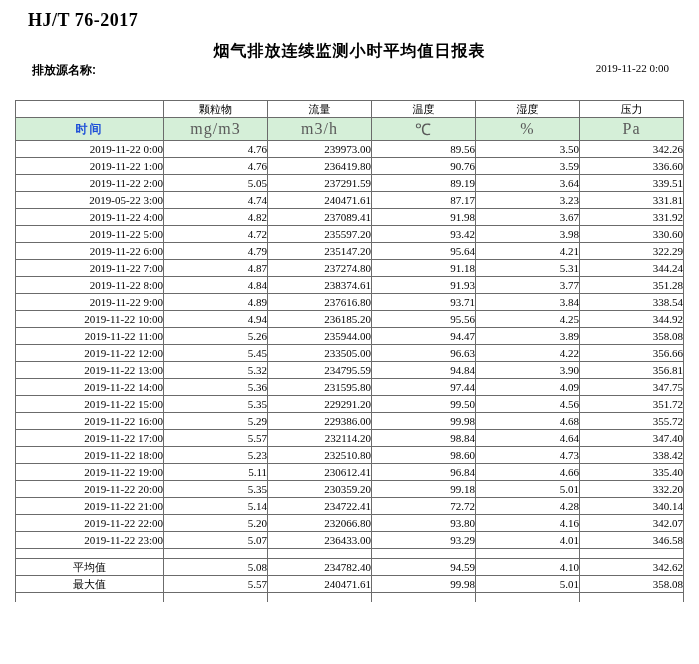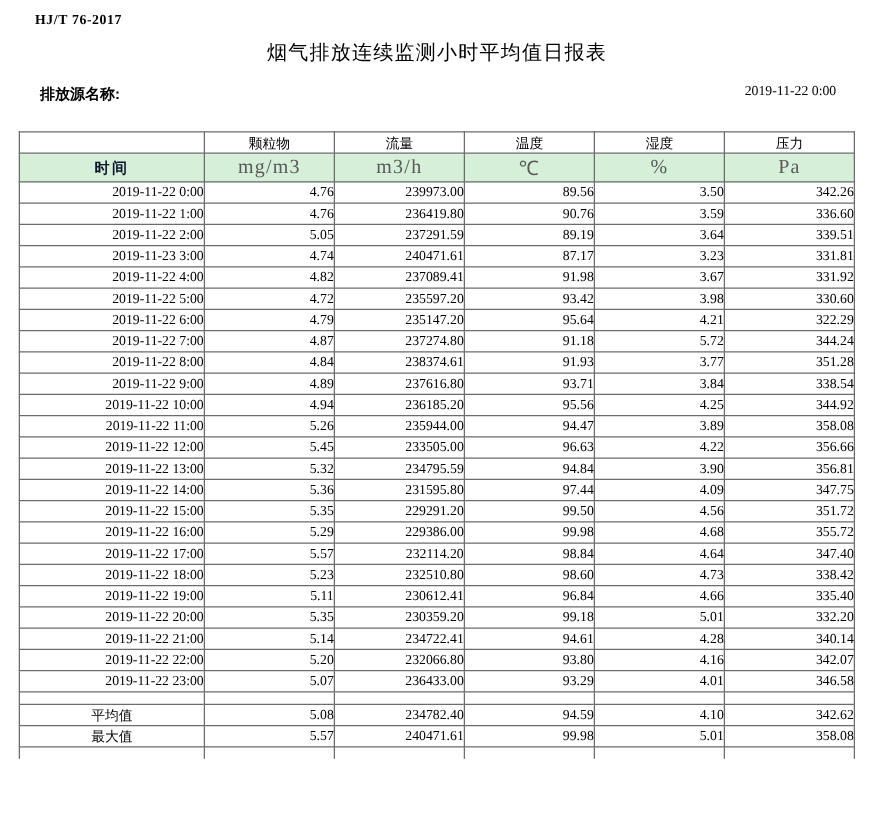--- a/index.html
+++ b/index.html
@@ -18,34 +18,33 @@
   .page {
     position: relative;
     width: 699px;
     height: 664px;
     box-sizing: border-box;
     padding: 0 14px;
   }
   .std-code {
     font-family: "Liberation Serif", serif;
     font-weight: bold;
-    font-size: 11px;
+    font-size: 18px;
     padding-top: 10px;
     padding-left: 14px;
     letter-spacing: 0.5px;
   }
   .title {
     text-align: center;
-    font-weight: normal;
+    font-weight: bold;
     font-size: 16px;
     margin-top: 10px;
     letter-spacing: 1px;
   }
   .meta {
-    margin-top: 14px;
     padding: 0 16px 0 18px;
     position: relative;
     height: 34px;
   }
   .meta-left {
     font-weight: bold;
     font-size: 12px;
     line-height: 17px;
   }
   .meta-right {
@@ -84,21 +83,21 @@
   }
   tr.units td {
     background: #d5efd8;
     text-align: center;
     color: #5a5a5a;
     font-size: 16px;
     height: 17px;
     letter-spacing: 1px;
   }
   tr.units td.time-label {
-    color: #0f172a;
+    color: #1d4ed8;
     font-family: "Liberation Sans", sans-serif;
     font-size: 12px;
     font-weight: bold;
     letter-spacing: 2px;
   }
   td.tcell {
     text-align: right;
     padding-right: 28px;
   }
   td.vcell {
@@ -181,21 +180,21 @@
         </tr>
         <tr>
           <td class="tcell">2019-11-22 2:00</td>
           <td class="vcell">5.05</td>
           <td class="vcell">237291.59</td>
           <td class="vcell">89.19</td>
           <td class="vcell">3.64</td>
           <td class="vcell">339.51</td>
         </tr>
         <tr>
-          <td class="tcell">2019-11-23 3:00</td>
+          <td class="tcell">2019-05-22 3:00</td>
           <td class="vcell">4.74</td>
           <td class="vcell">240471.61</td>
           <td class="vcell">87.17</td>
           <td class="vcell">3.23</td>
           <td class="vcell">331.81</td>
         </tr>
         <tr>
           <td class="tcell">2019-11-22 4:00</td>
           <td class="vcell">4.82</td>
           <td class="vcell">237089.41</td>
@@ -217,21 +216,21 @@
           <td class="vcell">235147.20</td>
           <td class="vcell">95.64</td>
           <td class="vcell">4.21</td>
           <td class="vcell">322.29</td>
         </tr>
         <tr>
           <td class="tcell">2019-11-22 7:00</td>
           <td class="vcell">4.87</td>
           <td class="vcell">237274.80</td>
           <td class="vcell">91.18</td>
-          <td class="vcell">5.72</td>
+          <td class="vcell">5.31</td>
           <td class="vcell">344.24</td>
         </tr>
         <tr>
           <td class="tcell">2019-11-22 8:00</td>
           <td class="vcell">4.84</td>
           <td class="vcell">238374.61</td>
           <td class="vcell">91.93</td>
           <td class="vcell">3.77</td>
           <td class="vcell">351.28</td>
         </tr>
@@ -328,21 +327,21 @@
           <td class="vcell">5.35</td>
           <td class="vcell">230359.20</td>
           <td class="vcell">99.18</td>
           <td class="vcell">5.01</td>
           <td class="vcell">332.20</td>
         </tr>
         <tr>
           <td class="tcell">2019-11-22 21:00</td>
           <td class="vcell">5.14</td>
           <td class="vcell">234722.41</td>
-          <td class="vcell">94.61</td>
+          <td class="vcell">72.72</td>
           <td class="vcell">4.28</td>
           <td class="vcell">340.14</td>
         </tr>
         <tr>
           <td class="tcell">2019-11-22 22:00</td>
           <td class="vcell">5.20</td>
           <td class="vcell">232066.80</td>
           <td class="vcell">93.80</td>
           <td class="vcell">4.16</td>
           <td class="vcell">342.07</td>

